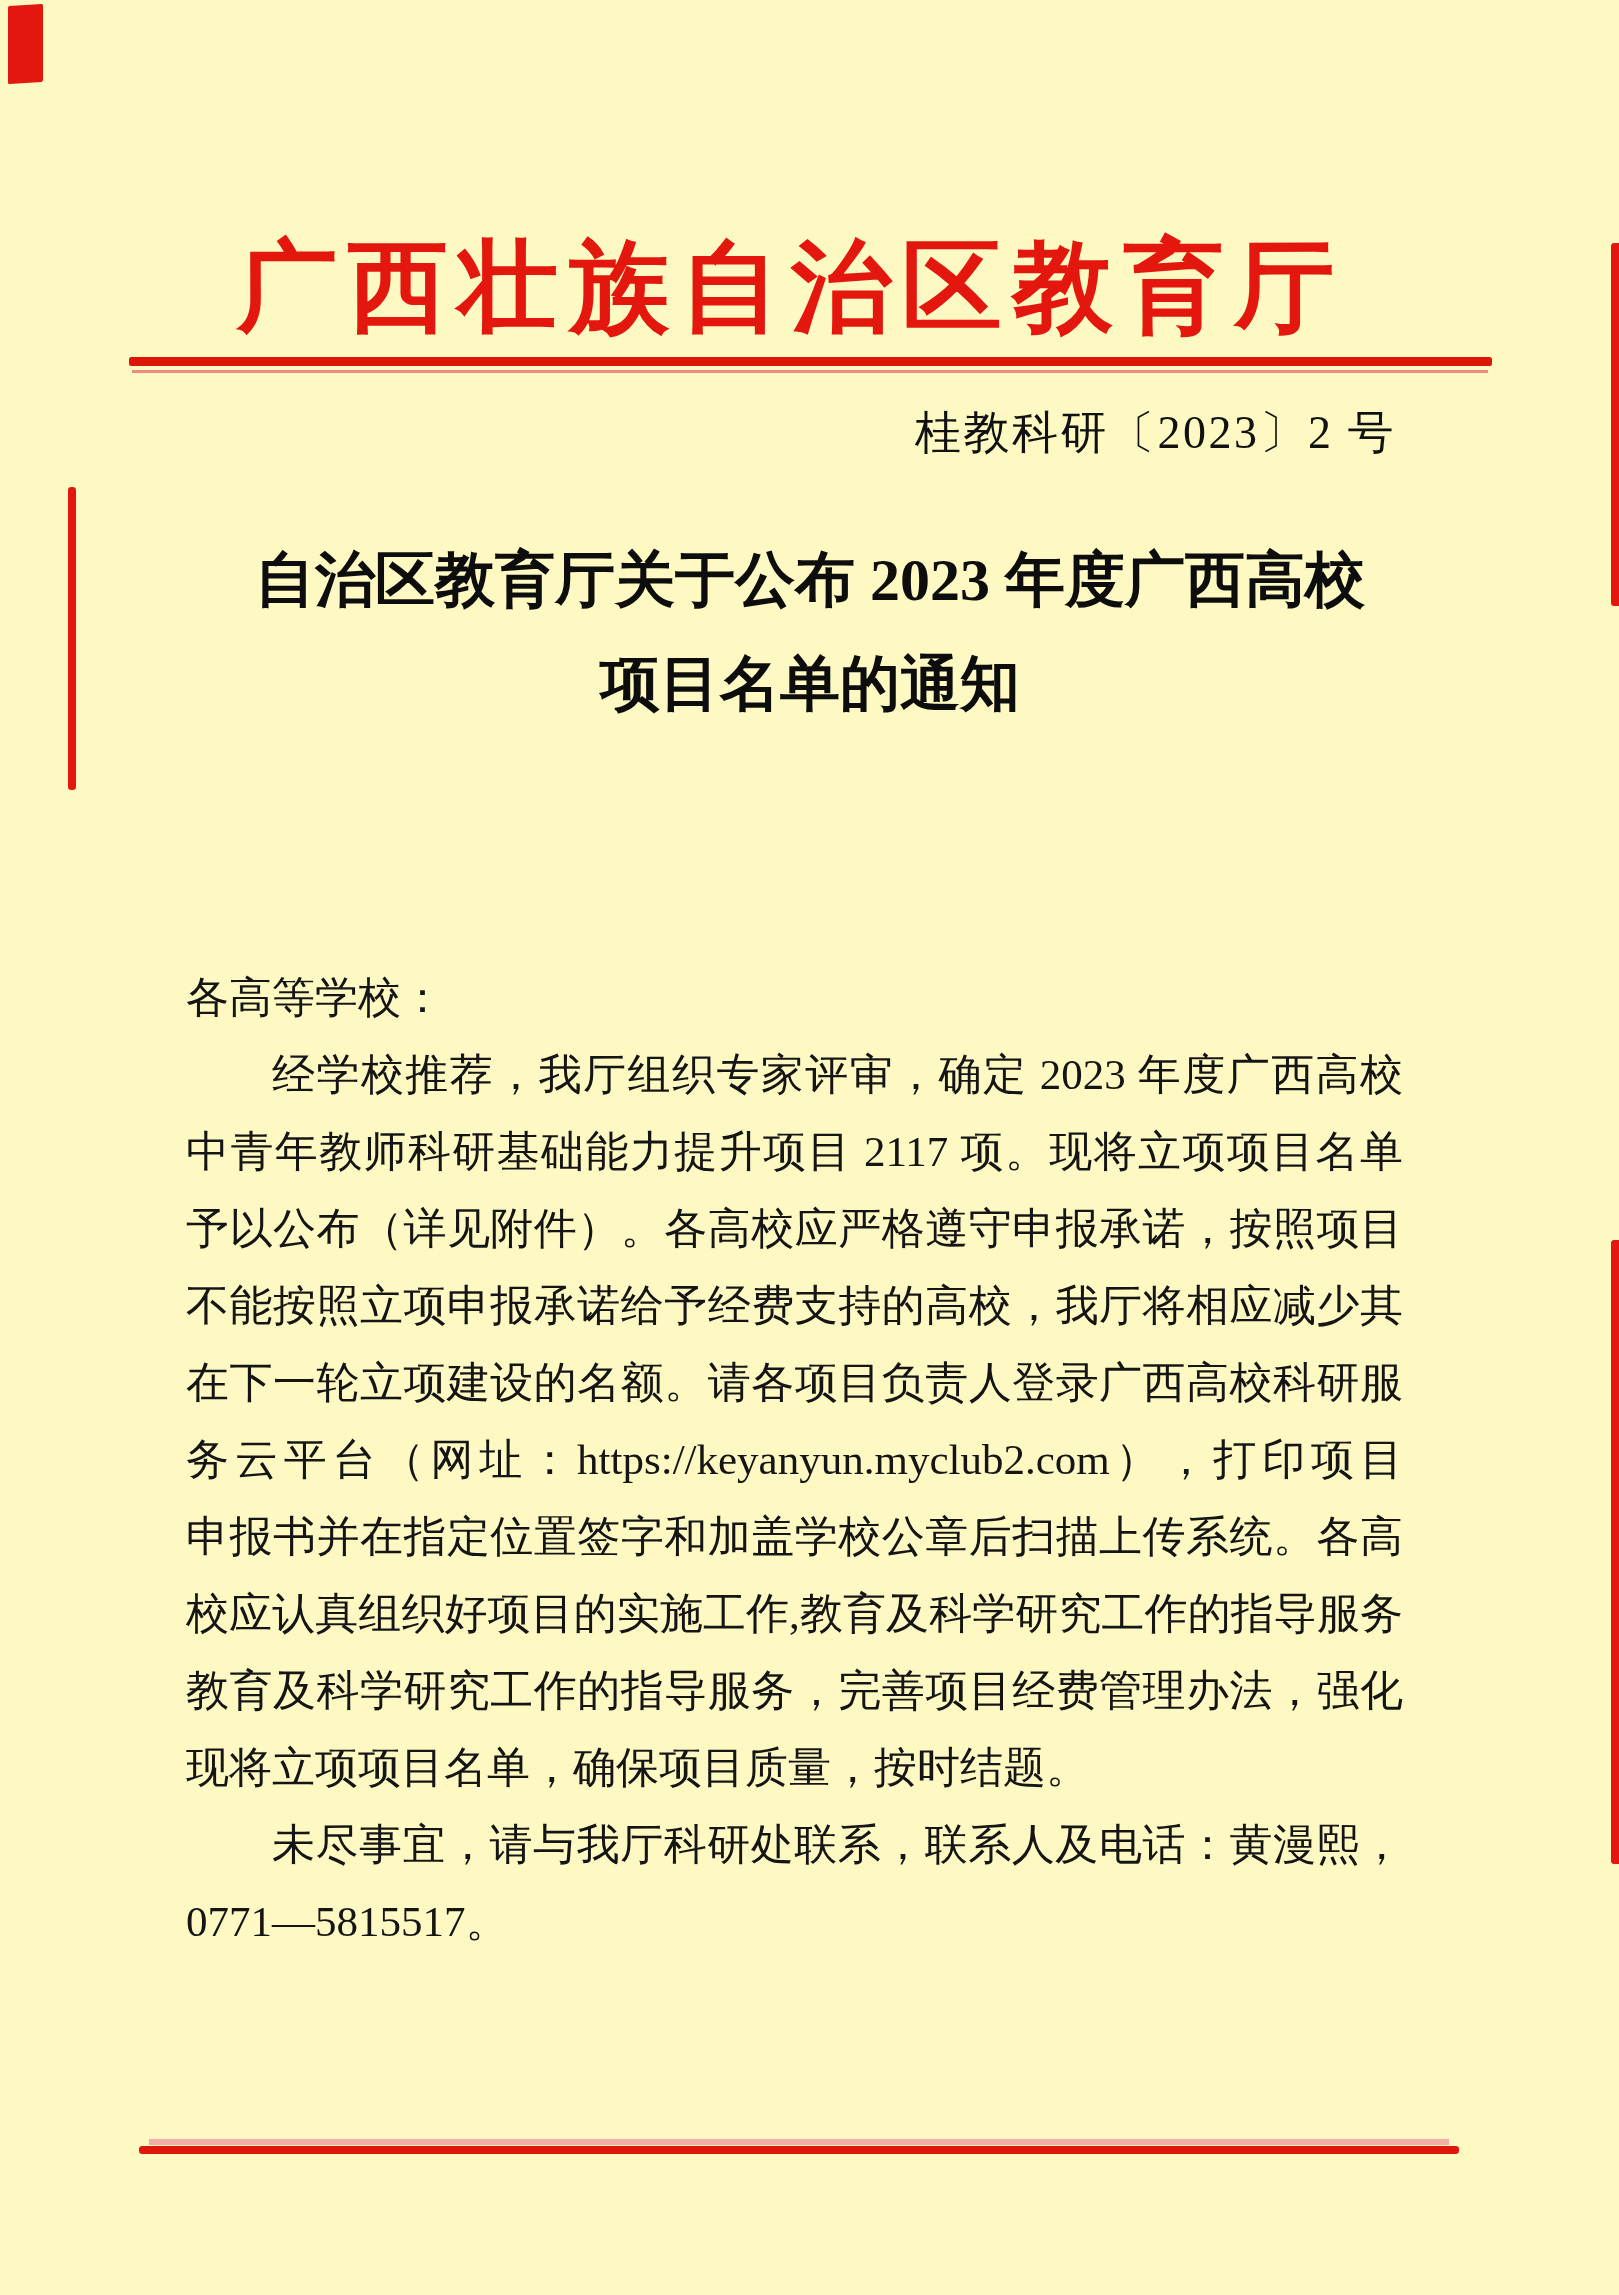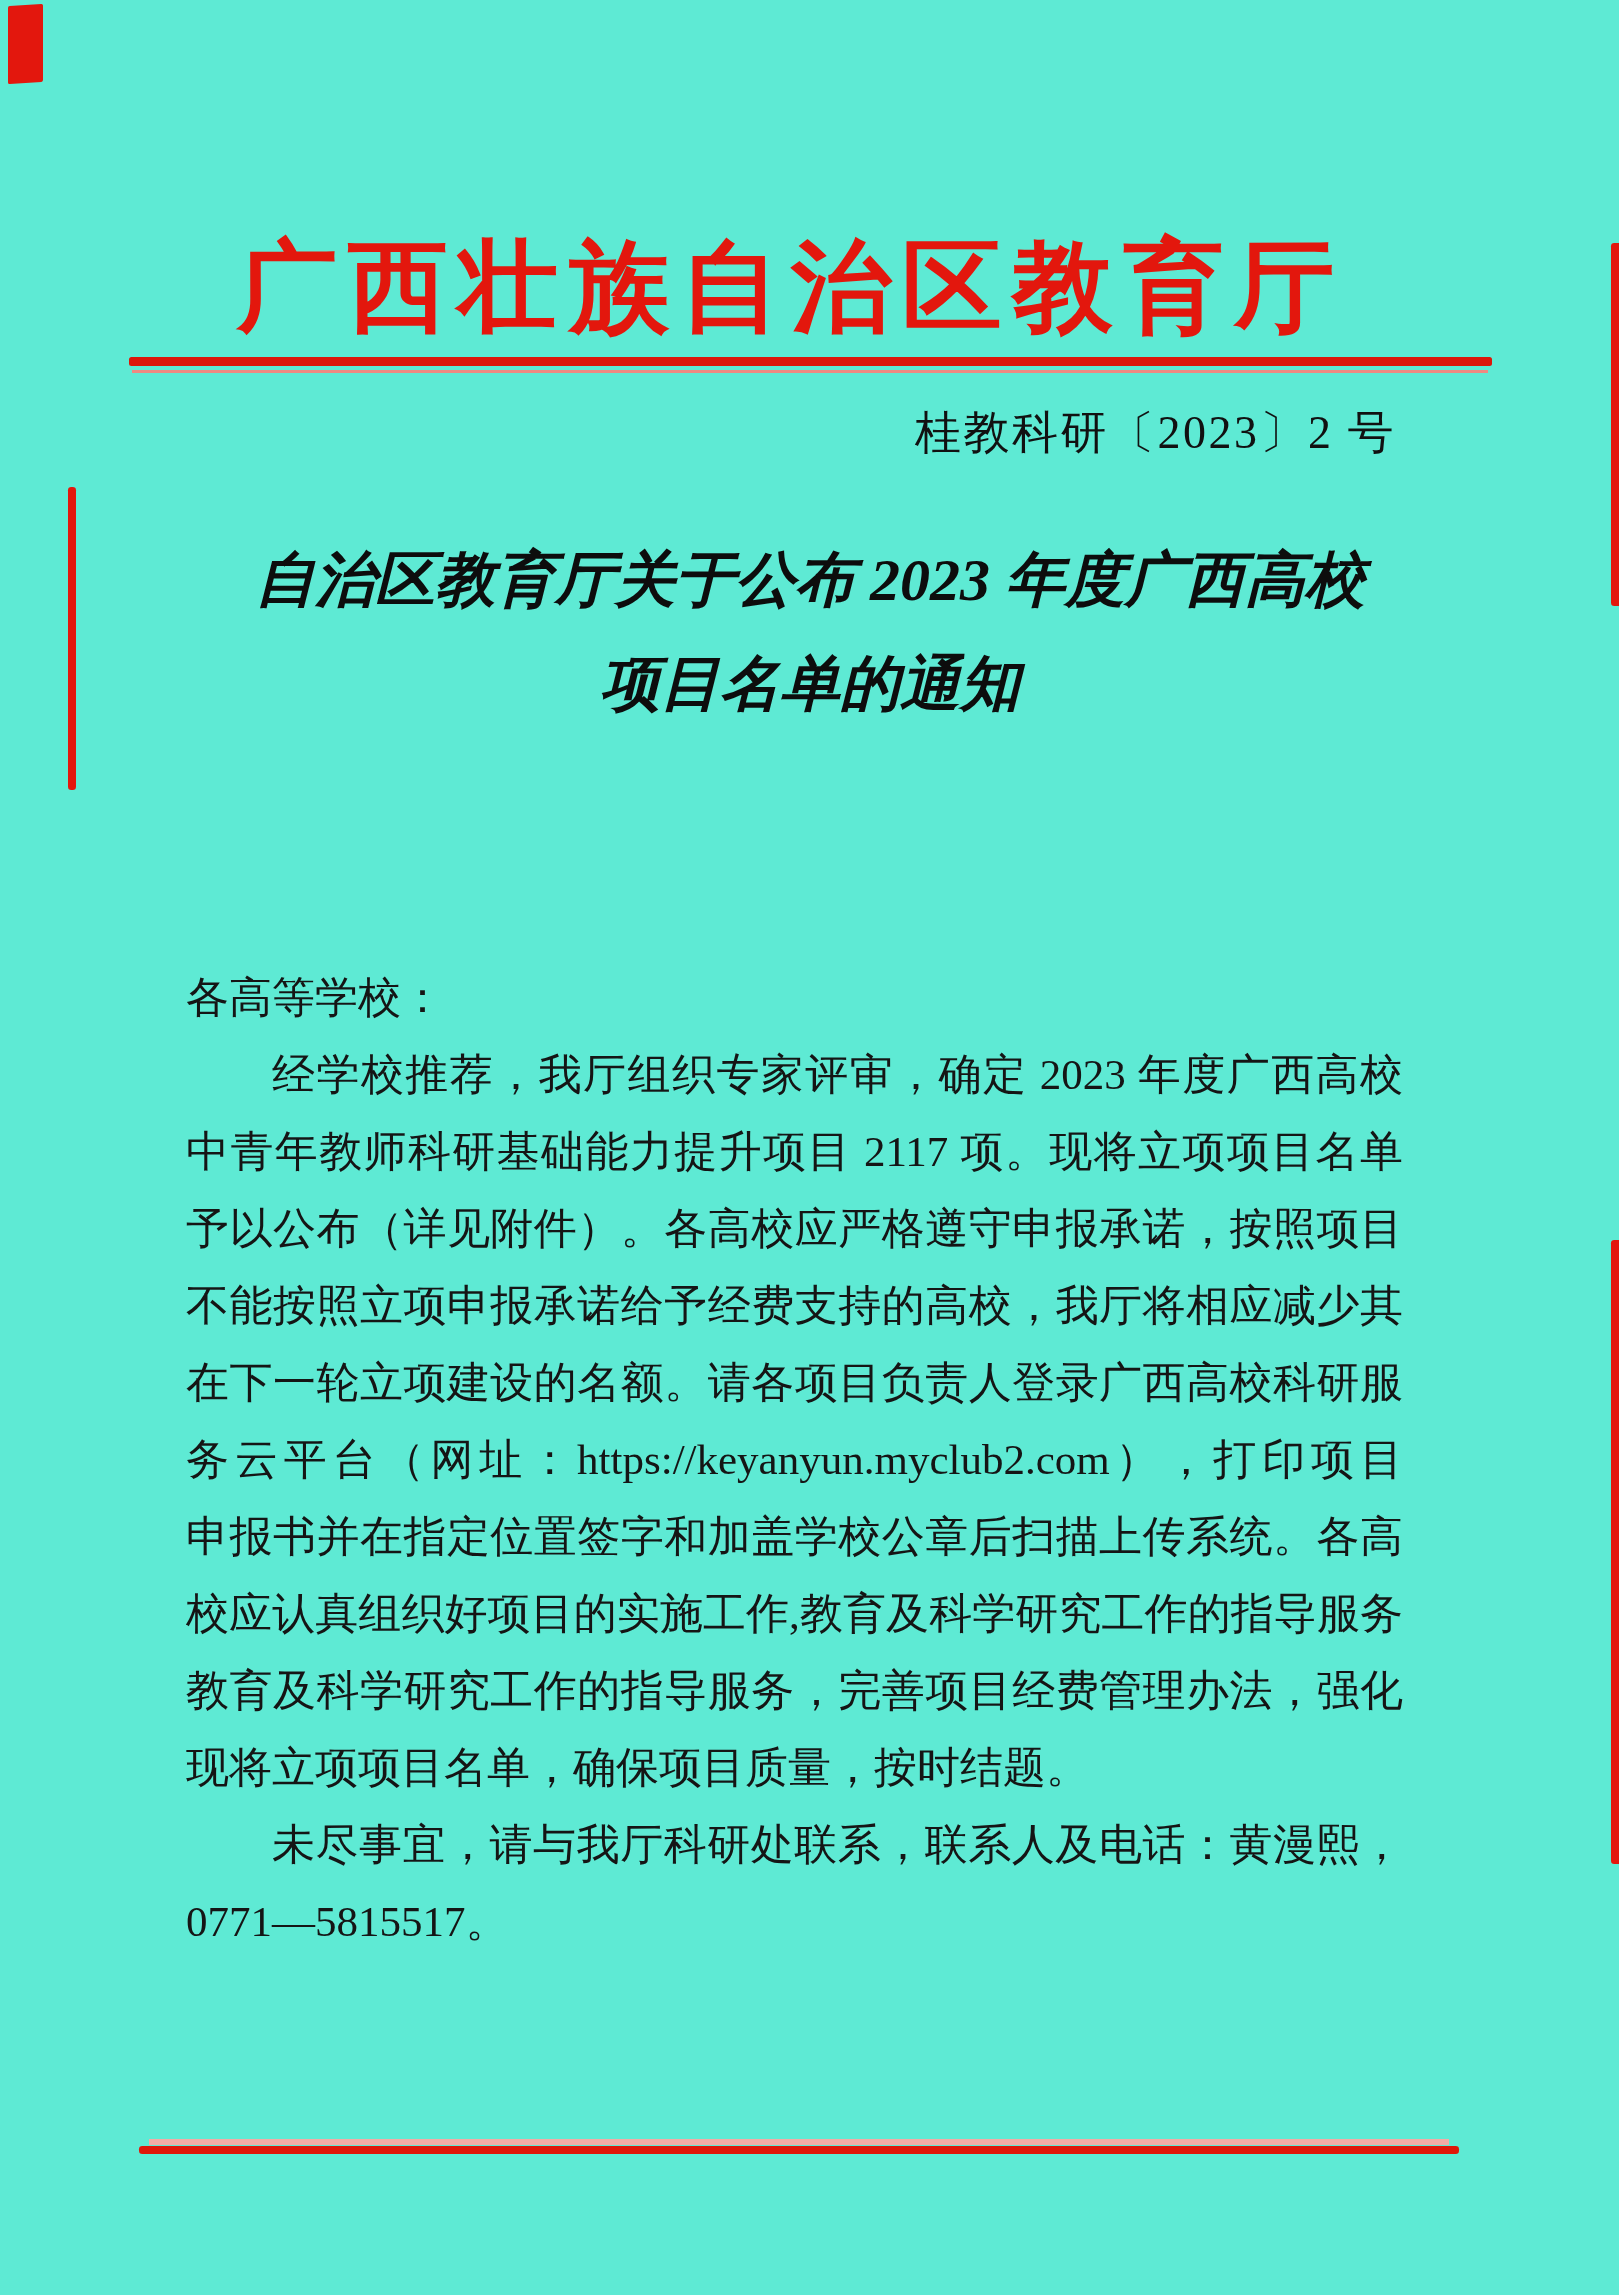--- a/index.html
+++ b/index.html
@@ -2,21 +2,21 @@
 <html style="font-size:13.2px"><head>
 <meta charset="utf-8">
 <style>
   * { margin: 0; padding: 0; box-sizing: border-box; }
   html, body { width: 1620px; height: 2295px; }
   body { background: #ffffff; }
   .page {
     position: relative;
     width: 1620px;
     height: 2295px;
-    background: #5eead4;
+    background: #fef9c3;
     overflow: hidden;
     font-family: "Liberation Serif", "DejaVu Serif", serif;
     color: #161616;
   }
 
   
   .artifact { position: absolute; background: #e3170d; }
   .art-corner { left: 8.3px; top: 5px; width: 35px; height: 78px; border-radius: 1.7px; transform: skewY(-4deg); }
   .art-left   { left: 68px; top: 487px; width: 7.5px; height: 303px; border-radius: 3.3px; }
   .art-right1 { left: 1611px; top: 243px; width: 9px; height: 363px; border-radius: 3.3px 0 0 3.3px; }
@@ -56,21 +56,20 @@
   }
 
   
   .title-block {
     position: absolute;
     top: 528px; left: 106px;
     width: 1408px;
     text-align: center;
     font-weight: bold;
     color: #0d0d0d;
-    font-style: italic;
   }
   .t-line { font-size: 60px; line-height: 104px; white-space: nowrap; }
 
   
   .body-block {
     position: absolute;
     top: 959px; left: 186px;
     width: 1217px;
     font-size: 43px;
     color: #151515;

